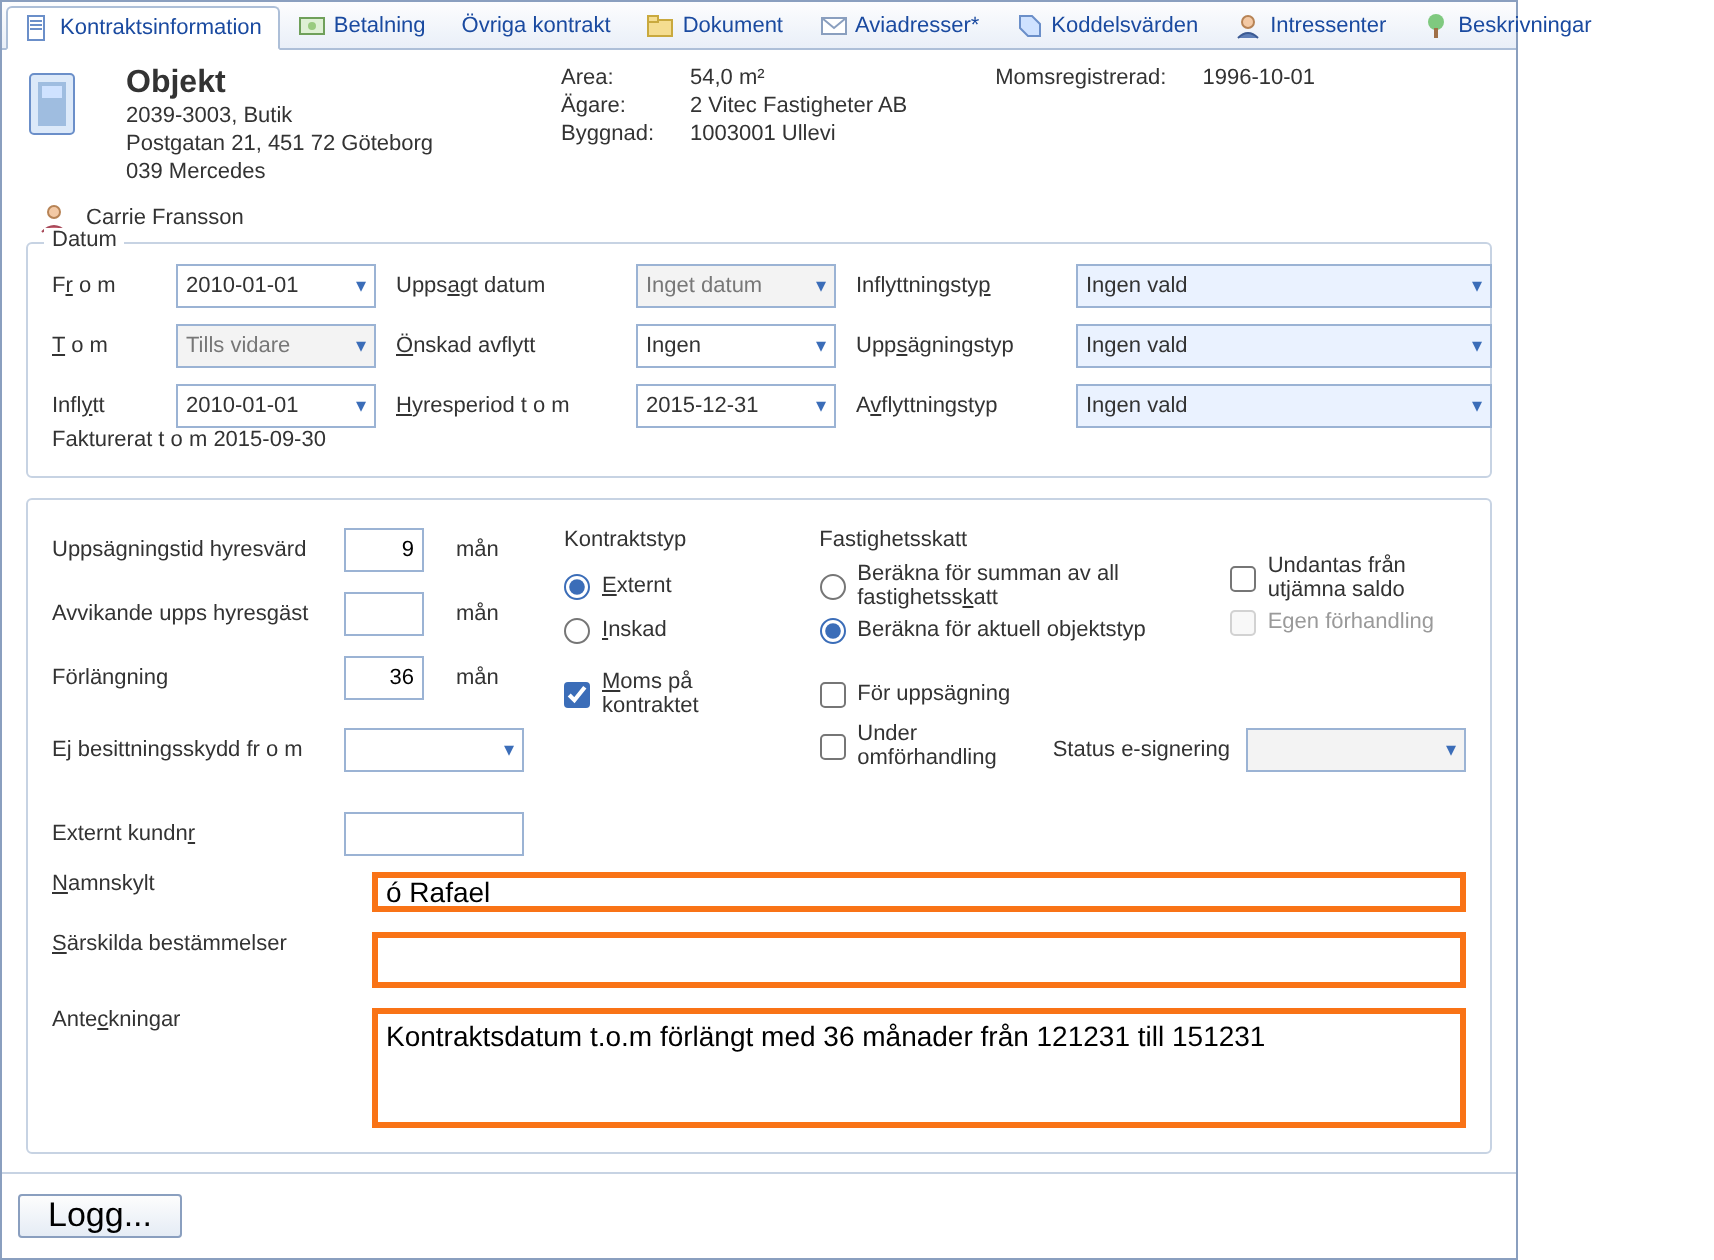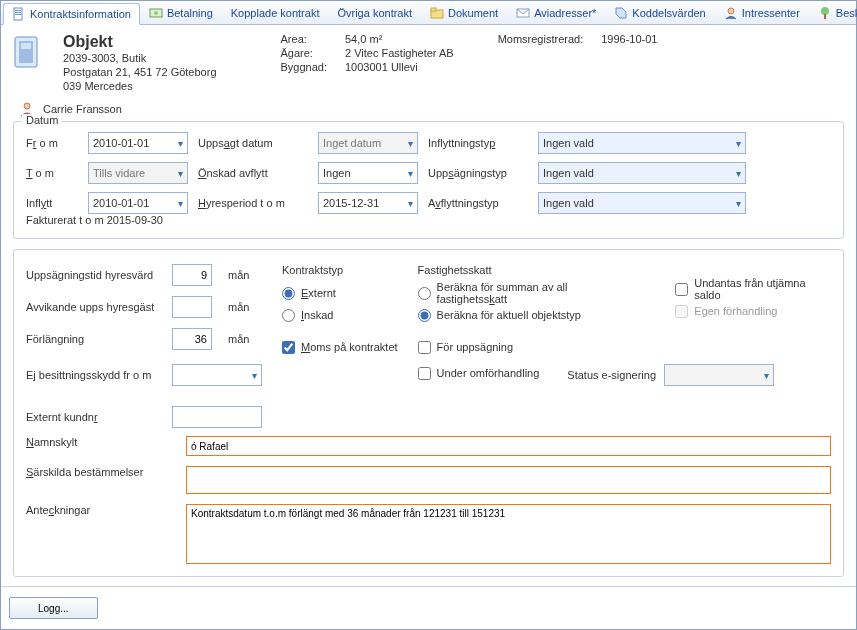--- a/index.html
+++ b/index.html
@@ -1,17 +1,17 @@
 <!DOCTYPE html>
 <html><head>
 <meta charset="utf-8">
 <style>
 html,body{margin:0;padding:0;font-family:"Segoe UI",Tahoma,Arial,sans-serif;font-size:11px;color:#333;background:#fff}
 *{box-sizing:border-box}
-.window{width:857px;height:630px;border:1px solid #8a9fbf;display:flex;flex-direction:column;background:#fff}
+.window{width:759px;height:630px;border:1px solid #8a9fbf;display:flex;flex-direction:column;background:#fff}
 .tabs{display:flex;align-items:center;background:linear-gradient(#fdfdfe,#e9eff8);border-bottom:1px solid #adbfd8;padding:0 2px;height:24px;gap:0}
 .tab{display:flex;align-items:center;gap:4px;padding:0 8px;height:22px;color:#1a4aa0;cursor:pointer;border:1px solid transparent;border-top-left-radius:3px;border-top-right-radius:3px;white-space:nowrap}
 .tab.active{background:#fff;border-color:#adbfd8;border-bottom-color:#fff;color:#1a4aa0;position:relative;top:1px}
 .tab svg{flex-shrink:0}
 .content{flex:1;overflow:auto;padding:8px 12px 8px 12px;position:relative}
 .hdr{display:flex;gap:24px;align-items:flex-start;margin-bottom:6px}
 .obj-icon{width:26px;height:34px;margin-top:2px}
 .obj-info h1{margin:0;font-size:16px;font-weight:bold;color:#333}
 .obj-info div{line-height:14px}
 .meta-grid{display:grid;grid-template-columns:auto auto;column-gap:18px;row-gap:2px;font-size:11px}
@@ -30,24 +30,24 @@
 .combo .arrow{color:#3b6db8;font-size:10px;padding-left:4px}
 .txt{width:100%}
 .txt-right{text-align:right;width:40px}
 .row2{display:grid;grid-template-columns:140px 50px 30px;align-items:center;column-gap:6px;row-gap:10px}
 .section-row{display:flex;gap:20px;align-items:flex-start}
 .group-title{margin-bottom:4px}
 .radio,.check{display:flex;align-items:center;gap:6px;height:18px}
 .radio input,.check input{margin:0}
 .wide-combo{width:208px}
 .bottom-grid{display:grid;grid-template-columns:160px 1fr;row-gap:10px;align-items:start;margin-top:8px}
-.bigtxt{width:100%;height:24px;border:1px solid #f97316;padding:3px 4px;font-family:inherit;font-size:10px;resize:none}
+.bigtxt{width:100%;height:24px;border:3px solid #f97316;padding:3px 4px;font-family:inherit;font-size:14px;resize:none}
 .bigtxt.tall{height:60px}
 .footer{border-top:1px solid #c7d3e3;padding:10px 8px;background:#fff}
-.btn{height:22px;min-width:70px;border:1px solid #8a9fbf;background:linear-gradient(#fdfdfd,#e5ecf5);font-size:10px;font-family:inherit;cursor:pointer;border-radius:2px;padding:0 28px}
+.btn{height:22px;min-width:70px;border:1px solid #8a9fbf;background:linear-gradient(#fdfdfd,#e5ecf5);font-size:17px;font-family:inherit;cursor:pointer;border-radius:2px;padding:0 14px}
 .disabled{color:#9a9a9a}
 .small-gap{height:6px}
 .flex-col{display:flex;flex-direction:column;gap:4px}
 .status-row{display:flex;align-items:center;gap:8px;margin-top:4px}
 .ext-row{display:grid;grid-template-columns:140px 90px;align-items:center;column-gap:6px;margin-top:20px}
 .blue-check{accent-color:#3b6db8}
 </style>
 </head>
 <body>
 
@@ -62,23 +62,20 @@
           <rect x="3" y="7" width="6" height="1" fill="#6b8fc9"></rect>
         </svg>
       <span>Kontraktsinformation</span>
     </div>
     <div class="tab">
       <svg width="14" height="14">
           <rect x="1" y="3" width="12" height="8" fill="#dff0d5" stroke="#6fa05a"></rect>
           <circle cx="7" cy="7" r="2" fill="#9acb7f"></circle>
         </svg>
       <span>Betalning</span>
-    </div>
-    <div class="tab">
-      <span>Kopplade kontrakt</span>
     </div>
     <div class="tab">
       <span>Övriga kontrakt</span>
     </div>
     <div class="tab">
       <svg width="14" height="14">
           <rect x="1" y="4" width="12" height="8" fill="#f5dd90" stroke="#c9a93e"></rect>
           <rect x="1" y="2" width="5" height="3" fill="#f5dd90" stroke="#c9a93e"></rect>
         </svg>
       <span>Dokument</span>

